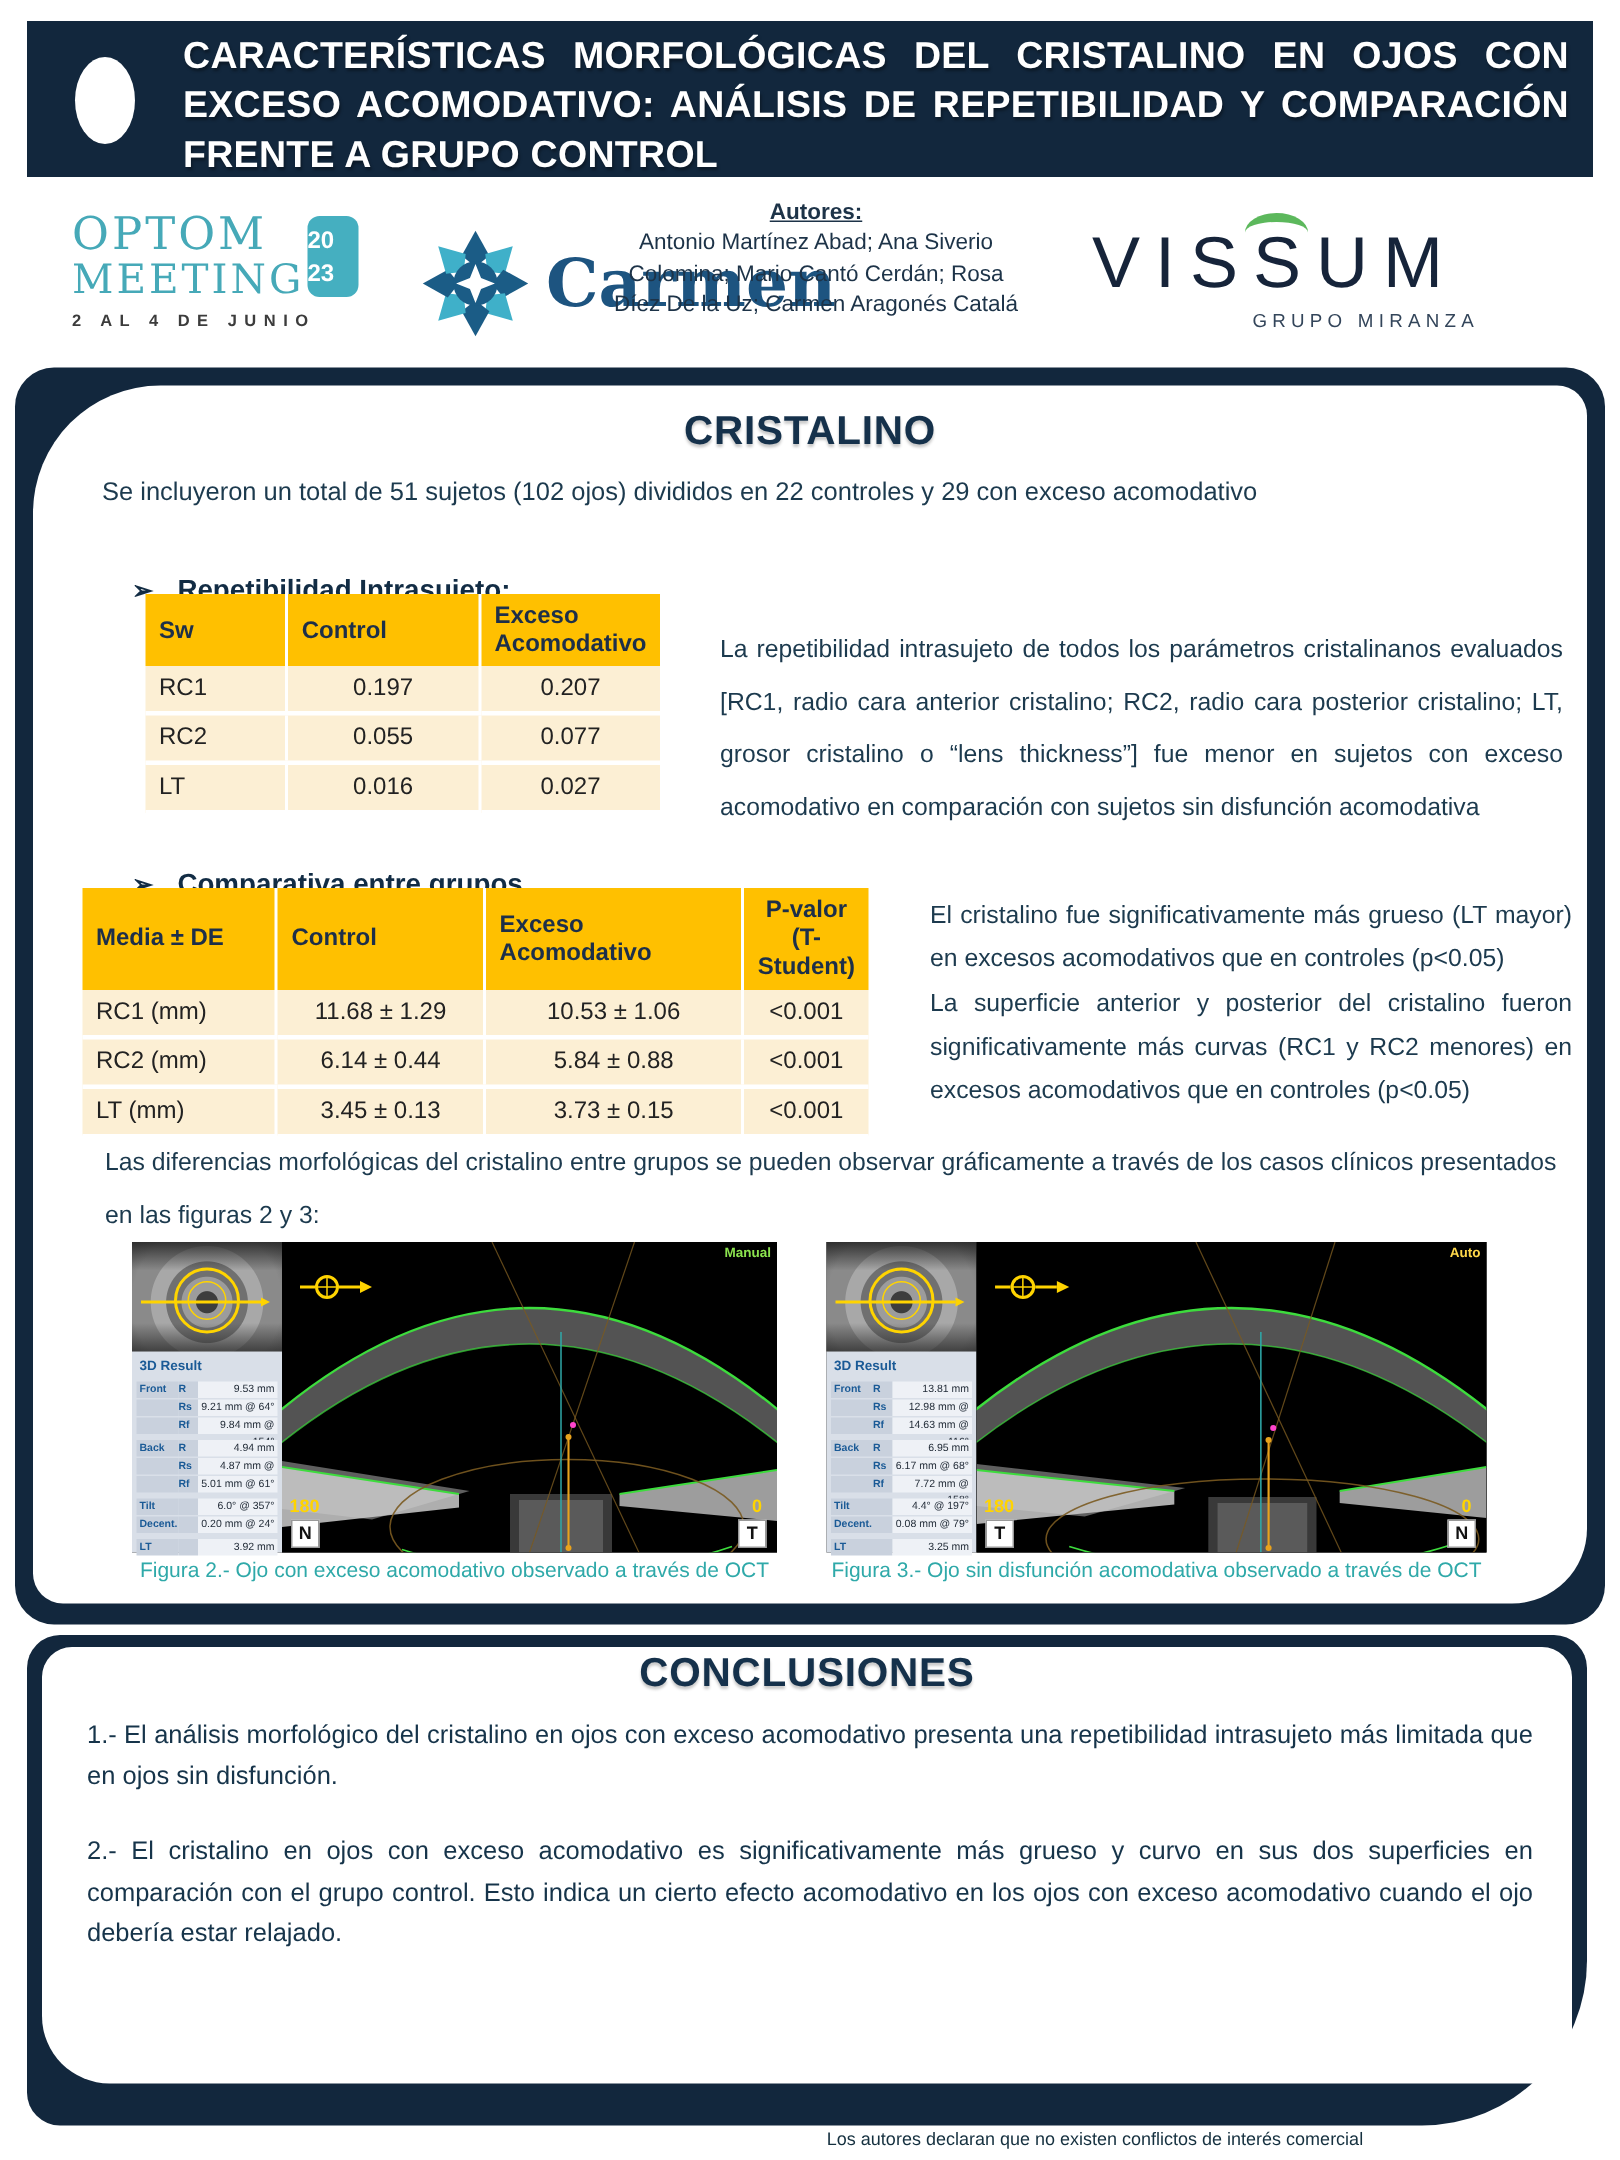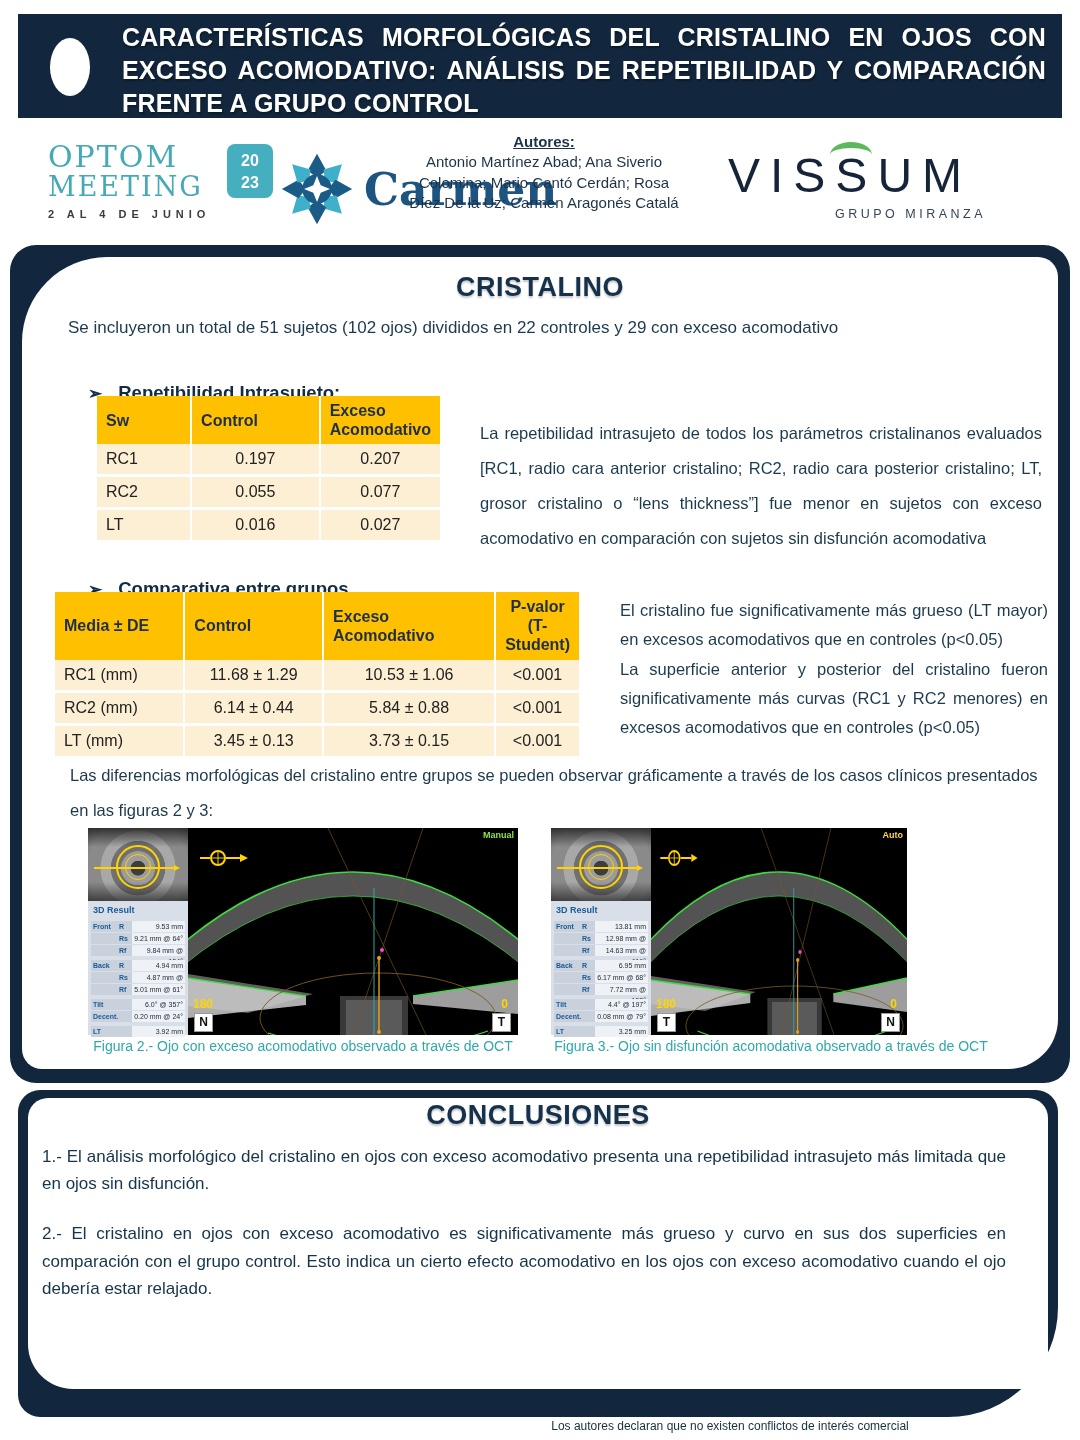--- a/index.html
+++ b/index.html
@@ -11,22 +11,22 @@
   .title-ellipse{position:absolute;left:32px;top:24px;width:40px;height:58px;background:#fff;border-radius:50%;}
   .title-text{position:absolute;left:104px;top:7px;width:924px;color:#fff;font-size:25px;font-weight:700;
               line-height:1.31;text-align:justify;letter-spacing:.2px;text-shadow:1px 2px 2px rgba(0,0,0,.35);}
 
   
   .optom{position:absolute;left:48px;top:142px;width:225px;}
   .optom-row{display:flex;align-items:center;}
   .optom-words{font-family:"DejaVu Serif",serif;color:#46a9b8;line-height:1.02;letter-spacing:2px;}
   .optom-l1{font-size:30px;}
   .optom-l2{font-size:27px;}
-  .optom-badge{margin-left:24px;width:56px;height:54px;background:#45afc0;border-radius:8px;color:#fff;
-               font-size:16px;font-weight:700;text-align:center;line-height:1.4;padding-top:6px;box-sizing:border-box;}
+  .optom-badge{margin-left:2px;width:34px;height:54px;background:#45afc0;border-radius:8px;color:#fff;
+               font-size:16px;font-weight:700;text-align:left;line-height:1.4;padding-top:6px;box-sizing:border-box;}
   .optom-dates{margin-top:8px;font-size:11px;letter-spacing:5px;color:#3c3c3c;font-weight:600;}
 
   .toledo{position:absolute;left:280px;top:152px;display:flex;align-items:center;}
   .toledo-word{font-family:"DejaVu Serif",serif;font-size:44px;color:#1d5480;font-weight:600;margin-left:10px;}
 
   .authors{position:absolute;left:408px;top:133px;width:272px;text-align:center;color:#1d3348;}
   .authors-heading{font-size:15px;font-weight:600;text-decoration:underline;margin-bottom:2px;}
   .authors-names{font-size:15px;line-height:1.38;}
 
   .vissum{position:absolute;left:728px;top:148px;width:268px;}
@@ -68,21 +68,21 @@
   .t2 th.cc{text-align:center;}
 
   .t1-note{position:absolute;left:480px;top:416px;width:562px;font-size:16.5px;line-height:2.12;text-align:justify;}
   .t2-note{position:absolute;left:620px;top:596px;width:428px;font-size:16.5px;line-height:1.78;text-align:justify;}
   .t2-note p{margin:0;}
   .figs-intro{position:absolute;left:70px;top:758px;width:972px;font-size:16.5px;line-height:2.15;}
 
   
   .oct-fig{position:absolute;top:828px;height:207px;background:#000;}
   .fig2{left:88px;width:430px;}
-  .fig3{left:551px;width:356px;}
+  .fig3{left:551px;width:440px;}
   .fig-photo{position:absolute;left:0;top:0;width:100px;height:73px;
      background:
        linear-gradient(180deg,rgba(35,35,35,.85),rgba(0,0,0,0) 26%,rgba(0,0,0,0) 74%,rgba(40,40,40,.75)),
        radial-gradient(circle at 50% 55%, #3d3d3d 0 11%, #9c9c9c 12% 26%, #707070 27% 42%, #a8a8a8 43% 58%, #8a8a8a 59% 78%, #6f6f6f);}
   .fig-mode{position:absolute;top:2px;right:4px;font-size:9px;font-weight:700;z-index:3;}
   .fig2 .fig-mode{color:#8be34e;} .fig3 .fig-mode{color:#ffd84a;}
   .ring-outer{position:absolute;left:50%;top:54%;transform:translate(-50%,-50%);width:40px;height:40px;
               border:2px solid #ffd400;border-radius:50%;}
   .ring-inner{position:absolute;left:50%;top:54%;transform:translate(-50%,-50%);width:24px;height:24px;
               border:1px solid #ffd400;border-radius:50%;}
@@ -100,21 +100,21 @@
   .fig-scan svg{position:absolute;left:0;top:0;width:100%;height:100%;}
   .scan-angle{position:absolute;bottom:24px;color:#ffd400;font-size:12px;font-weight:700;}
   .scan-letter{position:absolute;bottom:3px;width:17px;height:17px;background:#fff;border:1px solid #999;
                color:#111;font-size:12px;font-weight:700;text-align:center;line-height:17px;}
   .al{left:5px;} .ll{left:6px;} .ar{right:10px;} .lr{right:7px;}
 
   .fig-caption{position:absolute;top:1038px;font-size:14px;color:#2fa9a9;text-align:center;}
   .cap2{left:88px;width:430px;} .cap3{left:551px;width:440px;}
 
   
-  .conc-body{position:absolute;left:42px;top:1143px;width:964px;font-size:17px;line-height:1.6;
+  .conc-body{position:absolute;left:58px;top:1143px;width:964px;font-size:17px;line-height:1.6;
              text-align:justify;color:#16344a;}
   .conc-body p{margin:0 0 23px 0;}
   .footer-disclaimer{position:absolute;left:430px;top:1419px;width:600px;text-align:center;
              font-size:12px;font-weight:400;color:#15303f;}
 </style>
 </head>
 <body>
 
 <div class="page">
 

